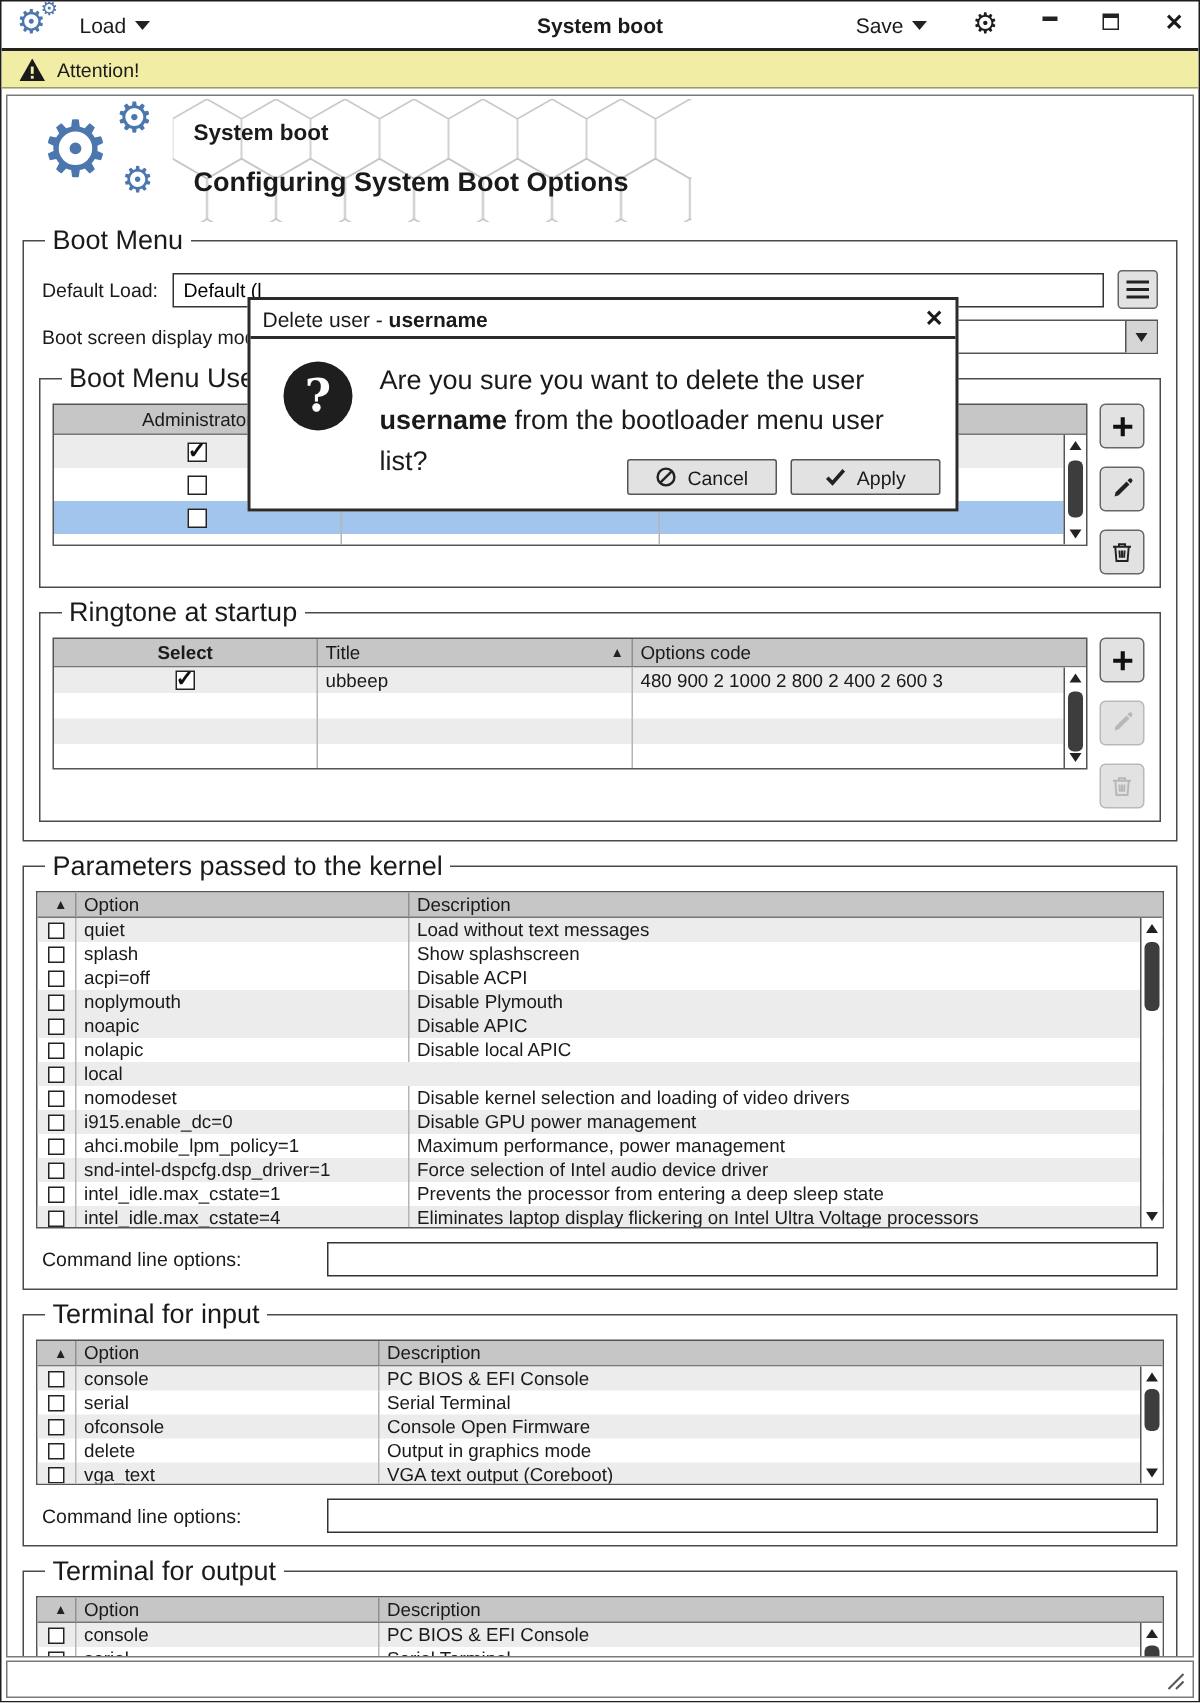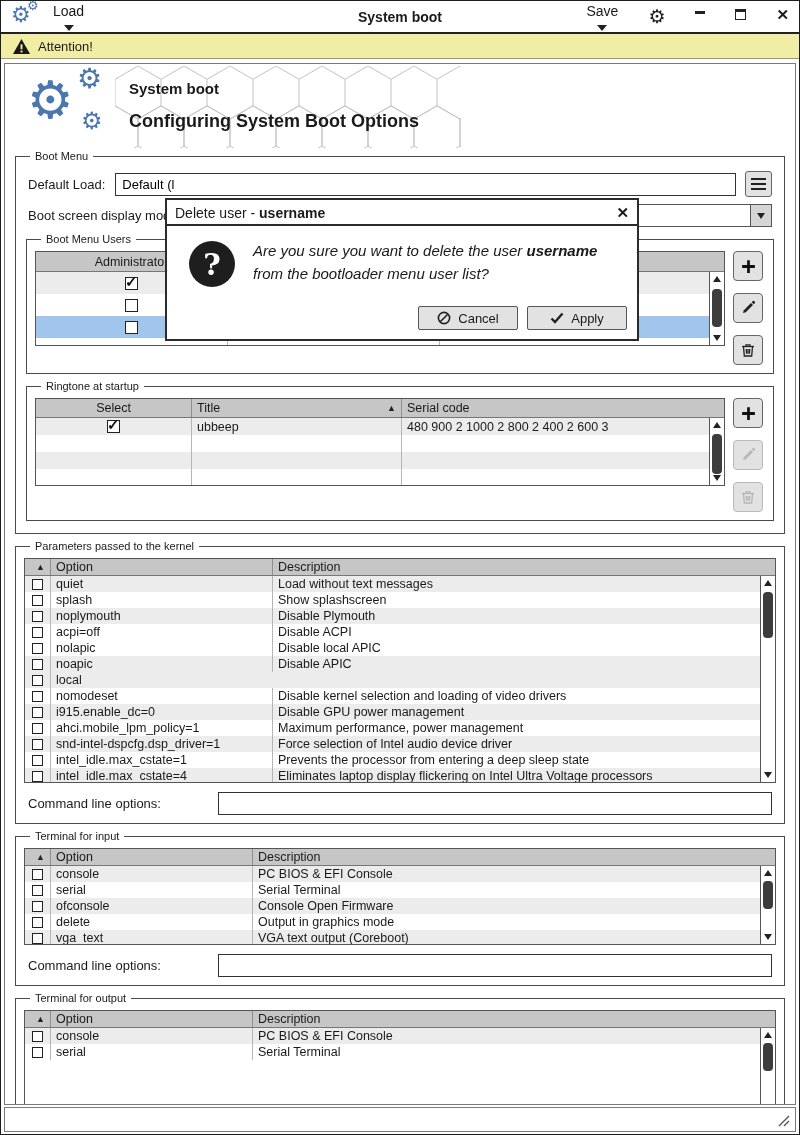--- a/index.html
+++ b/index.html
@@ -5,21 +5,21 @@
   * { box-sizing: border-box; margin: 0; padding: 0; }
   html,body { width: 800px; }
   body { font-family: "Liberation Sans", sans-serif; background: #fff; color: #1a1a1a; }
   .window { position: relative; width: 800px; height: 1135px; border: 1px solid #1d1d1d; background: #fff; overflow: hidden; }
 
   
   .titlebar { height: 33px; display: flex; align-items: center; padding: 0 10px; border-bottom: 2px solid #222; position: relative; }
   .logo-sm { color: #4b76ae; position: relative; width: 34px; height: 26px; display: inline-block; }
   .logo-sm .g1 { position: absolute; left: 0; top: -2px; font-size: 22px; line-height: 26px; }
   .logo-sm .g2 { position: absolute; left: 16px; top: -6px; font-size: 13px; line-height: 16px; }
-  .menu-btn { display: inline-flex; align-items: center; gap: 6px; font-size: 14px; margin-left: 8px; cursor: default; flex-direction: column; }
+  .menu-btn { display: inline-flex; align-items: center; gap: 6px; font-size: 14px; margin-left: 8px; cursor: default; }
   .caret { width: 0; height: 0; border-left: 5px solid transparent; border-right: 5px solid transparent; border-top: 6px solid #222; display: inline-block; }
   .tb-title { position: absolute; left: 0; right: 0; text-align: center; font-weight: bold; font-size: 14px; pointer-events: none; }
   .tb-right { margin-left: auto; display: flex; align-items: center; gap: 30px; z-index: 2; }
   .gear-dark { font-size: 19px; color: #1d1d1d; line-height: 20px; }
   .win-min { width: 10px; height: 3px; background: #222; display: inline-block; margin-top: -8px; }
   .win-max { width: 11px; height: 11px; border: 1.6px solid #222; border-top-width: 3px; display: inline-block; margin-top: -4px; }
   .win-close { font-size: 15px; font-weight: bold; margin-top: -4px; }
 
   
   .banner { height: 25px; background: #f2eda5; border-bottom: 1px solid #9a9a7a; display: flex; align-items: center; gap: 8px; padding: 0 12px; font-size: 13px; }
@@ -33,21 +33,21 @@
   .logo-big { position: absolute; left: 18px; top: 2px; width: 92px; height: 80px; color: #4b76ae; }
   .logo-big .g1 { position: absolute; left: 2px; top: 2px; font-size: 52px; line-height: 60px; }
   .logo-big .g2 { position: absolute; left: 52px; top: -6px; font-size: 28px; line-height: 34px; }
   .logo-big .g3 { position: absolute; left: 56px; top: 38px; font-size: 24px; line-height: 30px; }
   .hero-text { position: absolute; left: 122px; top: 14px; }
   .hero-title { font-size: 15px; font-weight: bold; }
   .hero-sub { font-size: 18px; font-weight: bold; margin-top: 14px; }
 
   
   fieldset.fs { border: 1px solid #4a4a4a; margin: 2px 10px 6px 10px; padding: 2px 8px 8px 8px; }
-  fieldset.fs legend { font-size: 11px; padding: 0 5px; margin-left: 6px; }
+  fieldset.fs legend { font-size: 18px; padding: 0 5px; margin-left: 6px; }
   fieldset.inner { margin: 6px 2px 4px 2px; }
 
   .row { display: flex; align-items: center; margin: 7px 4px 0 4px; font-size: 13px; }
   .lbl { white-space: nowrap; }
 
   
   .cb { width: 13px; height: 13px; border: 1.6px solid #222; background: #fff; display: inline-block; position: relative; flex: none; }
   .cb.on::after { content: "\2713"; position: absolute; left: -1px; top: -5px; font-size: 15px; font-weight: bold; color: #111; }
 
   
@@ -93,21 +93,21 @@
   .u-c1 { width: 192px; justify-content: center; }
   .u-c2 { width: 212px; }
   .u-c3 { flex: 1; margin-right: 15px; }
   .utable .vscroll { top: 20px; }
   .utable .sb-thumb { top: 17px; height: 38px; }
 
   
   .rtable { height: 88px; }
   .rtable .thead { height: 19px; }
   .rtable .trow { height: 17px; }
-  .r-c1 { width: 156px; justify-content: center; }
+  .r-c1 { width: 176px; justify-content: center; font-weight: bold; }
   .r-c2 { width: 210px; }
   .r-c3 { flex: 1; margin-right: 15px; }
   .rtable .vscroll { top: 19px; }
   .rtable .sb-thumb { top: 16px; height: 40px; }
 
   
   .otable .thead { height: 17px; }
   .otable .trow { height: 16px; }
   .c-check { width: 26px; justify-content: center; }
   .c-check .cb { width: 11px; height: 11px; border-width: 1.4px; }
@@ -130,21 +130,21 @@
   
   .statusbar { position: absolute; left: 3px; right: 3px; bottom: 2px; height: 25px; border: 1px solid #7a7a7a; background: #fff; }
   .grip { position: absolute; right: 5px; bottom: 4px; }
 
   
   .dialog { position: absolute; left: 164px; top: 197px; width: 474px; height: 143px; background: #fff; border: 2px solid #2b2b2b; z-index: 10; }
   .dlg-title { height: 26px; line-height: 26px; padding: 0 8px; font-size: 14px; border-bottom: 2px solid #2b2b2b; position: relative; }
   .dlg-close { position: absolute; right: 8px; top: 0; font-size: 15px; font-weight: bold; }
   .dlg-body { position: relative; height: 113px; }
   .qicon { position: absolute; left: 22px; top: 15px; width: 46px; height: 46px; border-radius: 50%; background: #1e1e1e; color: #fff; display: flex; align-items: center; justify-content: center; font-size: 30px; font-weight: bold; font-family: "DejaVu Serif", serif; }
-  .dlg-msg { position: absolute; left: 86px; top: 14px; width: 372px; font-size: 15px; line-height: 1.5; font-style: italic; }
+  .dlg-msg { position: absolute; left: 86px; top: 14px; width: 372px; font-size: 18px; line-height: 1.5; }
   .dlg-btns { position: absolute; right: 10px; bottom: 9px; display: flex; gap: 9px; }
   .dlg-btn { width: 100px; height: 24px; background: #e2e2e2; border: 1px solid #555; border-radius: 2px; display: inline-flex; align-items: center; justify-content: center; gap: 7px; font-size: 13px; }
   b { font-weight: bold; }
 </style>
 </head>
 <body>
 
 <div class="window">
 
   <div class="titlebar">
@@ -306,21 +306,21 @@
         <legend>Ringtone at startup</legend>
         <div class="tblwrap">
           <div class="tblarea">
             <div class="gtable rtable">
               <div class="thead">
                 <div class="r-c1">Select</div>
                 <div class="r-c2">
                     <span>Title</span>
                     <span class="sort">▲</span>
                   </div>
-                <div class="r-c3">Serial code</div>
+                <div class="r-c3">Options code</div>
               </div>
               <div>
                   <div class="trow alt">
                     <div class="r-c1">
                       <span class="cb on"></span>
                     </div>
                     <div class="r-c2">ubbeep</div>
                     <div class="r-c3">480 900 2 1000 2 800 2 400 2 600 3</div>
                   </div>
                   <div class="trow">
@@ -395,47 +395,47 @@
               <div class="c-opt">quiet</div>
               <div class="c-desc">Load without text messages</div>
             </div>
             <div class="trow">
               <div class="c-check">
                 <span class="cb"></span>
               </div>
               <div class="c-opt">splash</div>
               <div class="c-desc">Show splashscreen</div>
             </div>
+            <div class="trow">
+              <div class="c-check">
+                <span class="cb"></span>
+              </div>
+              <div class="c-opt">acpi=off</div>
+              <div class="c-desc">Disable ACPI</div>
+            </div>
             <div class="trow alt">
               <div class="c-check">
                 <span class="cb"></span>
               </div>
               <div class="c-opt">noplymouth</div>
               <div class="c-desc">Disable Plymouth</div>
             </div>
-            <div class="trow">
-              <div class="c-check">
-                <span class="cb"></span>
-              </div>
-              <div class="c-opt">acpi=off</div>
-              <div class="c-desc">Disable ACPI</div>
+            <div class="trow alt">
+              <div class="c-check">
+                <span class="cb"></span>
+              </div>
+              <div class="c-opt">noapic</div>
+              <div class="c-desc">Disable APIC</div>
             </div>
             <div class="trow">
               <div class="c-check">
                 <span class="cb"></span>
               </div>
               <div class="c-opt">nolapic</div>
               <div class="c-desc">Disable local APIC</div>
-            </div>
-            <div class="trow alt">
-              <div class="c-check">
-                <span class="cb"></span>
-              </div>
-              <div class="c-opt">noapic</div>
-              <div class="c-desc">Disable APIC</div>
             </div>
             <div class="trow alt">
               <div class="c-check">
                 <span class="cb"></span>
               </div>
               <div class="c-opt">local</div>
             </div>
             <div class="trow">
               <div class="c-check">
                 <span class="cb"></span>

